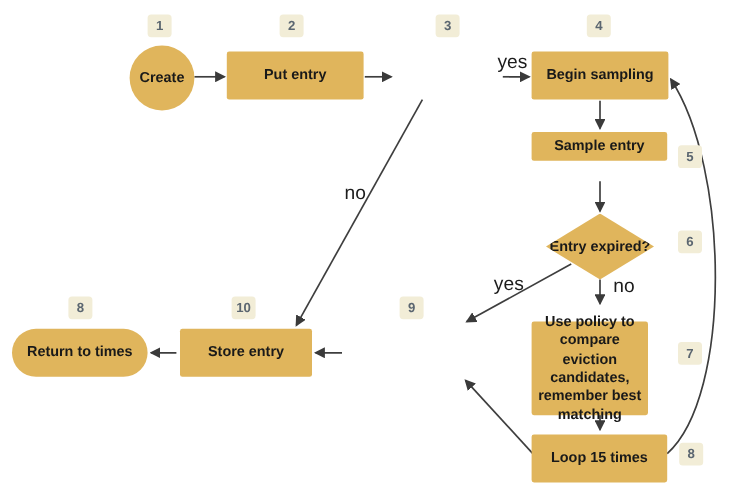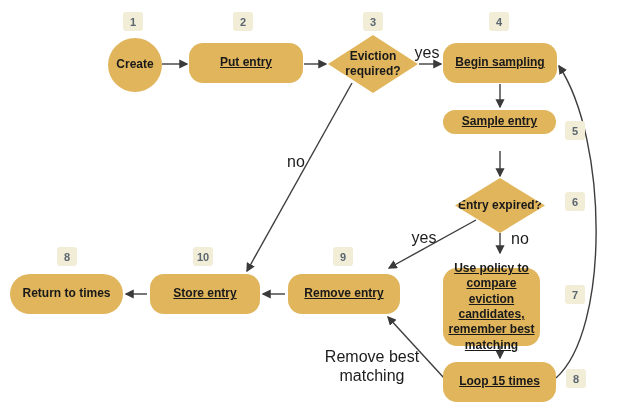--- a/index.html
+++ b/index.html
@@ -5,21 +5,21 @@
   html,body{margin:0;padding:0;background:#ffffff;}
   .stage{
     position:relative;width:626px;height:419px;background:#ffffff;overflow:hidden;
     font-family:"Liberation Sans",sans-serif;
   }
   .node{
     position:absolute;display:flex;align-items:center;justify-content:center;
     text-align:center;background:#E0B55C;color:#191919;
     font-size:12px;font-weight:600;line-height:1.28;box-sizing:border-box;padding:2px 4px;
   }
-  .rect{border-radius:14px;text-decoration:underline;}
+  .rect{border-radius:2px;}
   .circle{border-radius:50%;padding:0;}
   .stadium{border-radius:20px;}
   .diamond{clip-path:polygon(50% 0,100% 50%,50% 100%,0 50%);padding:0;}
   .badge{
     position:absolute;width:20px;height:19px;background:#F2EDD7;border-radius:3px;
     color:#5B6670;font-size:11px;font-weight:600;
     display:flex;align-items:center;justify-content:center;
   }
   .elabel{
     position:absolute;font-size:16px;font-weight:400;color:#1c1c1c;
@@ -62,30 +62,26 @@
   <div class="badge" style="left:565px;top:121px">5</div>
   <div class="badge" style="left:565px;top:192px">6</div>
   <div class="badge" style="left:565px;top:285px">7</div>
   <div class="badge" style="left:566px;top:369px">8</div>
   <div class="badge" style="left:333px;top:247px">9</div>
   <div class="badge" style="left:193px;top:247px">10</div>
   <div class="badge" style="left:57px;top:247px">8</div>
 
   <div class="node circle" style="left:108px;top:38px;width:54px;height:54px">Create</div>
   <div class="node rect" style="left:189px;top:43px;width:114px;height:40px">Put entry</div>
-  <div class="node diamond" style="left:328px;top:35px;width:90px;height:58px">Eviction required?</div>
   <div class="node rect" style="left:443px;top:43px;width:114px;height:40px">Begin sampling</div>
   <div class="node rect" style="left:443px;top:110px;width:113px;height:24px">Sample entry</div>
   <div class="node diamond" style="left:455px;top:178px;width:90px;height:55px">Entry expired?</div>
   <div class="node rect" style="left:443px;top:268px;width:97px;height:78px">Use policy to compare eviction candidates, remember best matching</div>
   <div class="node rect" style="left:443px;top:362px;width:113px;height:40px">Loop 15 times</div>
-  <div class="node rect" style="left:288px;top:274px;width:112px;height:40px">Remove entry</div>
   <div class="node rect" style="left:150px;top:274px;width:110px;height:40px">Store entry</div>
   <div class="node stadium" style="left:10px;top:274px;width:113px;height:40px">Return to times</div>
 
   <div class="elabel" style="left:413px;top:44px;width:28px">yes</div>
   <div class="elabel" style="left:282px;top:153px;width:28px">no</div>
   <div class="elabel" style="left:410px;top:229px;width:28px">yes</div>
   <div class="elabel" style="left:506px;top:230px;width:28px">no</div>
-  <div class="elabel" style="left:317px;top:348px;width:110px">Remove best
-matching</div>
 
 </div>
 
 </body></html>

